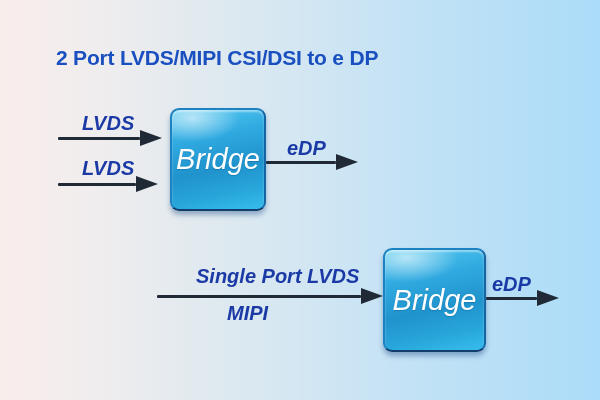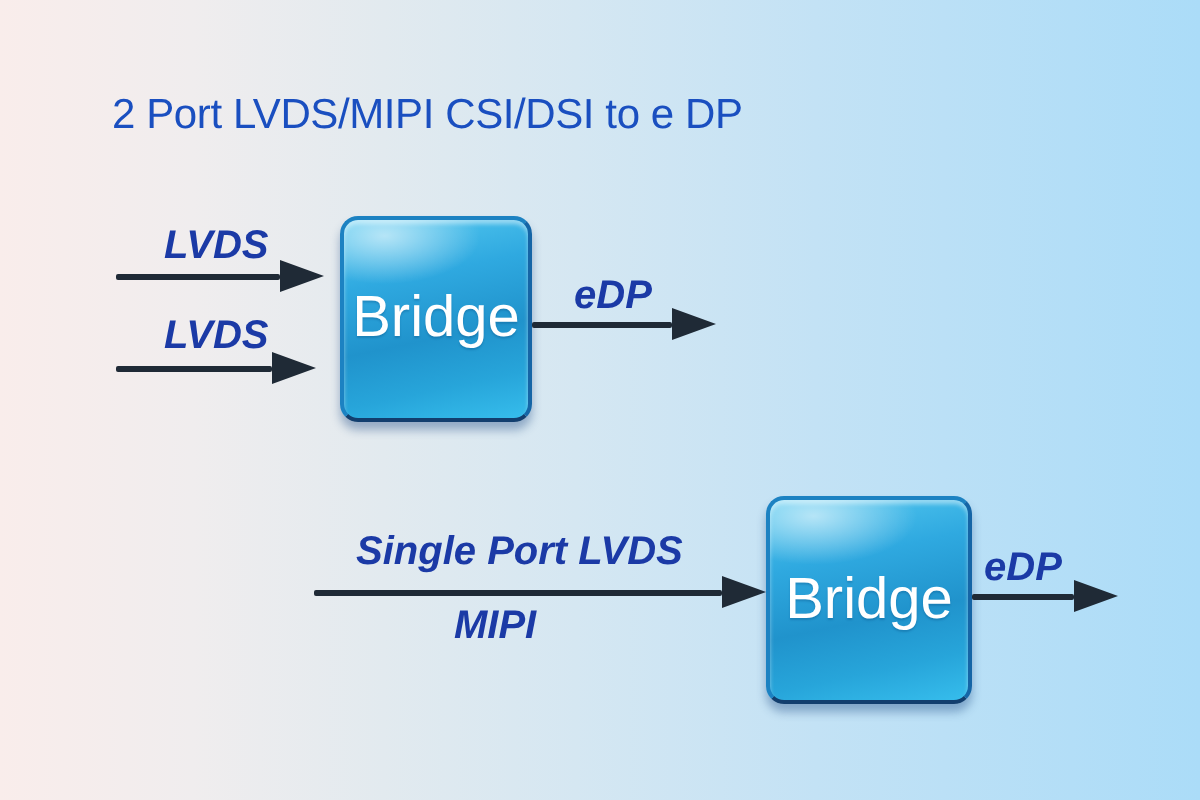--- a/index.html
+++ b/index.html
@@ -15,21 +15,21 @@
     width:600px;height:400px;overflow:hidden;
     font-family:"Liberation Sans",sans-serif;
     background:linear-gradient(to right,
       var(--bg-left) 0%, #f0edee 16%, #e2eaef 32%,
       #d5e7f2 48%, #c3e2f5 68%, var(--bg-right) 100%);
   }
   .canvas{position:relative;width:600px;height:400px;}
 
   .title{
     position:absolute;left:56px;top:46px;margin:0;
-    font-size:21px;font-weight:normal;letter-spacing:-0.2px;
+    font-size:21px;font-weight:bold;letter-spacing:-0.2px;
     color:var(--title-color);
   }
 
   .label{
     position:absolute;
     font-size:20px;font-weight:bold;line-height:1;
     color:var(--label-color);white-space:nowrap;font-style:italic;
   }
 
   .hline{
@@ -46,21 +46,21 @@
   .bridge-box{
     position:absolute;box-sizing:border-box;
     border-radius:9px;
     background:
       radial-gradient(90% 42% at 22% 8%, rgba(255,255,255,.6), rgba(255,255,255,0) 58%),
       linear-gradient(168deg, #55c9f0 0%, #2fa9e0 30%, #2093cc 58%, #27a5da 80%, #36bdec 100%);
     border:2px solid #1c82c2;
     border-right-color:#1565a6;
     border-bottom-color:#123e6e;
     box-shadow:0 4px 5px rgba(24,68,128,.38), inset 0 2px 2px rgba(255,255,255,.45);
-    display:flex;align-items:center;justify-content:center;
+    display:flex;align-items:center;justify-content:center;font-style:italic;
   }
   .bridge-label{
     color:var(--box-text-color);
     font-size:29px;font-weight:400;line-height:1;
     text-shadow:0 1px 1px rgba(0,60,110,.25);
   }
 </style>
 </head>
 <body>
 
@@ -77,21 +77,21 @@
   <div class="ahead" style="left:136px;top:176px"></div>
 
   <div class="bridge-box" style="left:170px;top:108px;width:96px;height:103px">
     <span class="bridge-label">Bridge</span>
   </div>
 
   <div class="label" style="left:287px;top:138px">eDP</div>
   <div class="hline" style="left:266px;top:161px;width:70px"></div>
   <div class="ahead" style="left:336px;top:154px"></div>
 
-  <div class="label" style="left:178px;top:266px">Single Port LVDS</div>
+  <div class="label" style="left:196px;top:266px">Single Port LVDS</div>
   <div class="hline" style="left:157px;top:295px;width:204px"></div>
   <div class="ahead" style="left:361px;top:288px"></div>
   <div class="label" style="left:227px;top:303px">MIPI</div>
 
   <div class="bridge-box" style="left:383px;top:248px;width:103px;height:104px">
     <span class="bridge-label">Bridge</span>
   </div>
 
   <div class="label" style="left:492px;top:274px">eDP</div>
   <div class="hline" style="left:486px;top:297px;width:51px"></div>

